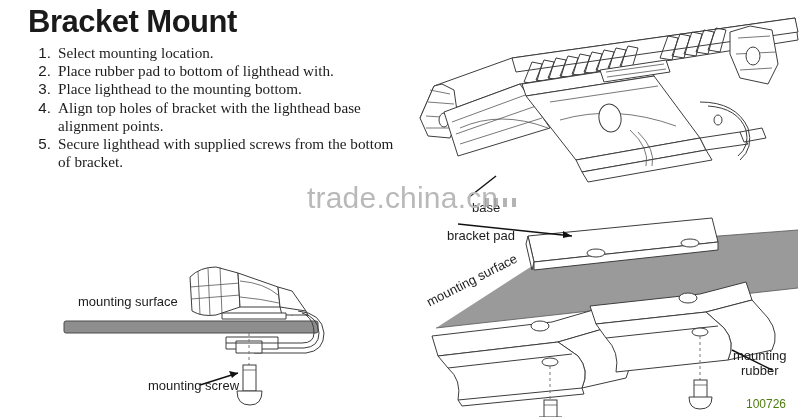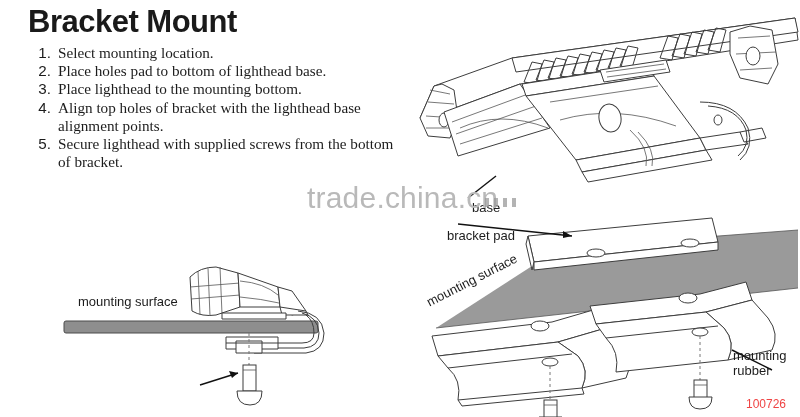--- a/index.html
+++ b/index.html
@@ -59,35 +59,35 @@
     position: absolute;
     font-size: 13px;
     color: #1c1c1c;
     white-space: nowrap;
     line-height: 15px;
   }
   #label-mounting-surface-left { left: 78px;  top: 294px; }
   #label-mounting-screw        { left: 148px; top: 378px; }
   #label-rubber-pad            { left: 447px; top: 228px; }
   #label-base                  { left: 449px; top: 200px; padding-left: 23px; }
-  #label-mounting-bracket      { left: 733px; top: 348px; text-align: left; }
+  #label-mounting-bracket      { left: 733px; top: 348px; text-align: center; }
   #label-mounting-surface-right {
     left: 424px;
     top: 296px;
     transform: rotate(-27deg);
     transform-origin: left top;
   }
 
   
   #docnum {
     position: absolute;
     right: 14px;
     bottom: 6px;
     font-size: 12px;
-    color: #ef4444;
+    color: #4d7c0f;
   }
 
   
   #watermark {
     position: absolute;
     left: 307px;
     top: 181px;
     font-size: 30px;
     color: #b9b9b9;
     letter-spacing: 0.2px;
@@ -127,21 +127,21 @@
 
   <div id="title">Bracket Mount</div>
 
   <div id="steps">
     <div class="step">
       <span class="step-num">1.</span>
       <span class="step-text">Select mounting location.</span>
     </div>
     <div class="step">
       <span class="step-num">2.</span>
-      <span class="step-text">Place holes pad to bottom of lighthead base.</span>
+      <span class="step-text">Place rubber pad to bottom of lighthead with.</span>
     </div>
     <div class="step">
       <span class="step-num">3.</span>
       <span class="step-text">Place lighthead to the mounting bottom.</span>
     </div>
     <div class="step">
       <span class="step-num">4.</span>
       <span class="step-text">Align top holes of bracket with the lighthead base alignment points.</span>
     </div>
     <div class="step">
@@ -291,20 +291,21 @@
 
       <path class="leader" d="M58,14 L172,26"></path>
       <path d="M172,26 L163,21 L163,28 Z" fill="#111"></path>
 
       <path class="leader" d="M332,140 L372,160"></path>
     </svg>
   </div>
 
   <div class="fig-label" id="label-mounting-surface-left">mounting surface</div>
 
+  <div class="fig-label" id="label-mounting-screw">mounting screw</div>
 
   <div class="fig-label" id="label-rubber-pad">bracket pad</div>
 
   <div class="fig-label" id="label-base">base</div>
 
   <div class="fig-label" id="label-mounting-surface-right">mounting surface</div>
 
   <div class="fig-label" id="label-mounting-bracket">
     <div>mounting</div>
     <div>rubber</div>

